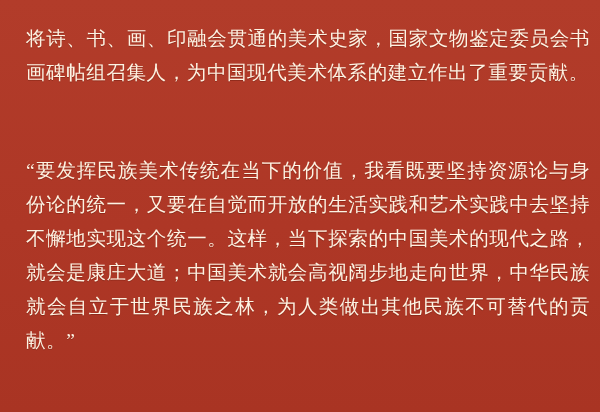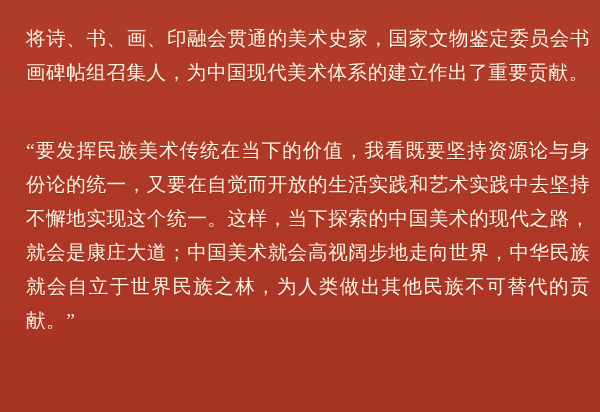--- a/index.html
+++ b/index.html
@@ -28,21 +28,21 @@
     letter-spacing: 0.6px;
     text-align: justify;
     text-justify: inter-ideograph;
     margin: 0;
     text-shadow: 0 1px 0 rgba(90, 20, 10, 0.35);
   }
   .para-1 {
     margin-top: 4px;
   }
   .para-2 {
-    margin-top: 44px;
+    margin-top: 64px;
   }
 </style>
 </head>
 <body>
 
 <div class="page">
   <p class="para para-1">将诗、书、画、印融会贯通的美术史家，国家文物鉴定委员会书画碑帖组召集人，为中国现代美术体系的建立作出了重要贡献。</p>
   <p class="para para-2">“要发挥民族美术传统在当下的价值，我看既要坚持资源论与身份论的统一，又要在自觉而开放的生活实践和艺术实践中去坚持不懈地实现这个统一。这样，当下探索的中国美术的现代之路，就会是康庄大道；中国美术就会高视阔步地走向世界，中华民族就会自立于世界民族之林，为人类做出其他民族不可替代的贡献。”</p>
 </div>
 

